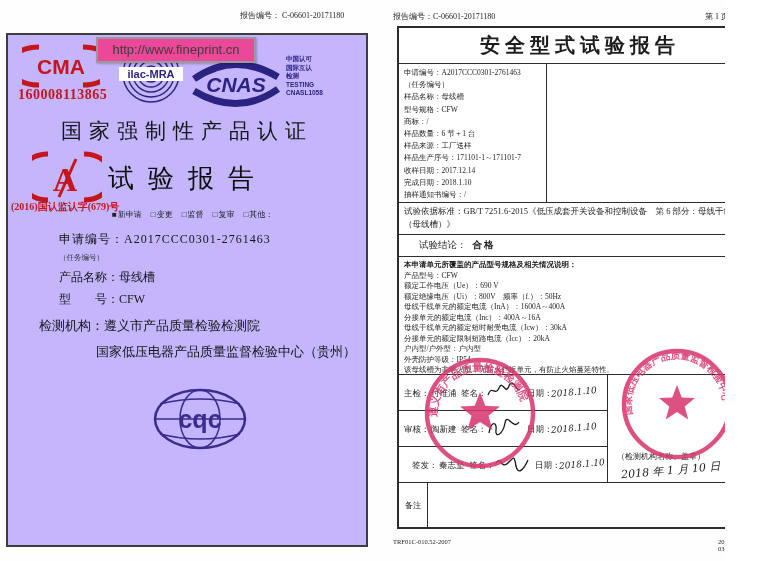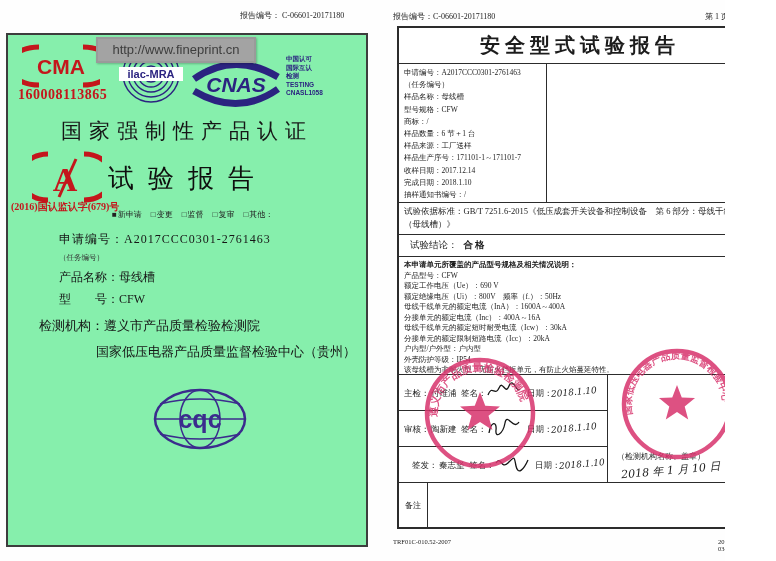--- a/index.html
+++ b/index.html
@@ -3,21 +3,21 @@
 <meta charset="utf-8">
 <style>
   html,body{margin:0;padding:0;background:#ffffff;}
   .canvas{position:relative;width:725px;height:561px;background:#fefefe;overflow:hidden;
           font-family:"Liberation Serif","DejaVu Serif",serif;color:#1c1c1c;}
   .abs{position:absolute;}
 
   
   .lp-headno{left:240px;top:10px;width:130px;font-size:8px;color:#222;}
   .left-sheet{left:6px;top:33px;width:362px;height:514px;border:2px solid #3d3d3d;
-              background:#86efac;box-sizing:border-box;}
+              background:#c4b5fd;box-sizing:border-box;}
   .cma-svg{left:14px;top:8px;}
   .cma-number{left:10px;top:52px;font-weight:bold;color:#c4161c;font-size:14px;letter-spacing:.5px;
               font-family:"Liberation Serif",serif;}
   .ilac-svg{left:110px;top:6px;}
   .cnas-svg{left:182px;top:24px;}
   .cnas-side{left:278px;top:20px;font-size:6.5px;line-height:8.6px;color:#2b2380;font-weight:bold;
              font-family:"Liberation Sans",sans-serif;}
   .lp-title{left:0;top:82px;width:100%;text-align:center;font-size:21px;letter-spacing:7px;color:#161616;}
   .cal-svg{left:24px;top:114px;}
   .lp-report-title{left:100px;top:126px;font-size:26px;letter-spacing:14px;color:#0f0f0f;}
@@ -28,37 +28,37 @@
   .f-row{font-size:12px;color:#151515;white-space:nowrap;}
   .f1{left:51px;top:196px;letter-spacing:1px;}
   .f2{left:51px;top:218px;font-size:7.5px;color:#333;}
   .f3{left:51px;top:234px;}
   .f4{left:51px;top:256px;}
   .f5{left:31px;top:282px;font-size:13px;}
   .f6{left:88px;top:308px;font-size:13px;}
   .cqc-svg{left:144px;top:352px;}
 
   
-  .watermark{left:96px;top:37px;width:156px;height:22px;background:#a3a3a3;border:2px solid #9a9a9a;
+  .watermark{left:96px;top:37px;width:156px;height:22px;background:#ec4899;border:2px solid #9a9a9a;
              color:#3d3d3d;font-family:"Liberation Sans",sans-serif;font-size:13px;text-align:center;
              line-height:22px;box-shadow:1px 1px 2px rgba(0,0,0,.25);z-index:9;white-space:nowrap;}
 
   
   .rp-h-left{left:393px;top:11px;font-size:8px;color:#222;}
   .rp-h-right{left:655px;top:11px;width:110px;text-align:right;font-size:8px;color:#222;}
   .rp-table{left:397px;top:26px;width:366px;height:503px;border:2px solid #2c2c2c;box-sizing:border-box;
             background:#fff;display:flex;flex-direction:column;}
   .rt-title{height:36px;border-bottom:1px solid #2c2c2c;display:flex;align-items:center;justify-content:center;
             font-size:20px;font-weight:bold;letter-spacing:5px;box-sizing:border-box;}
   .rt-info{height:139px;border-bottom:1px solid #2c2c2c;display:flex;box-sizing:border-box;}
   .rt-info-left{width:148px;border-right:1px solid #2c2c2c;padding:3px 2px 0 5px;box-sizing:border-box;
                 font-size:7.5px;line-height:12.2px;white-space:nowrap;}
   .rt-info-right{flex:1;padding:14px 2px 0 8px;font-size:8px;line-height:19px;box-sizing:border-box;white-space:nowrap;}
   .rt-standard{height:32px;border-bottom:1px solid #2c2c2c;padding:2px 5px;font-size:8.5px;line-height:13px;box-sizing:border-box;}
-  .rt-conclusion{height:22px;border-bottom:1px solid #2c2c2c;padding:0 11px;font-size:9.5px;line-height:21px;box-sizing:border-box;}
+  .rt-conclusion{height:22px;border-bottom:1px solid #2c2c2c;padding:0 20px;font-size:9.5px;line-height:21px;box-sizing:border-box;}
   .rt-conclusion .val{font-weight:bold;margin-left:6px;letter-spacing:2px;}
   .rt-coverage{height:118px;border-bottom:1px solid #2c2c2c;padding:3px 5px;font-size:7.5px;line-height:10.5px;box-sizing:border-box;white-space:nowrap;}
   .rt-coverage .cov-title{font-weight:bold;}
   .rt-sign{height:108px;border-bottom:1px solid #2c2c2c;position:relative;box-sizing:border-box;}
   .sign-left{position:absolute;left:0;top:0;width:209px;height:100%;border-right:1px solid #2c2c2c;box-sizing:border-box;}
   .sign-row{position:relative;height:36px;border-bottom:1px solid #2c2c2c;box-sizing:border-box;font-size:8.5px;padding-left:16px;}
   .sign-row:last-child{border-bottom:none;margin-left:8px;}
   .s-role{position:absolute;left:5px;top:13px;}
   .s-name{position:absolute;left:32px;top:13px;}
   .s-siglabel{position:absolute;left:62px;top:13px;}

